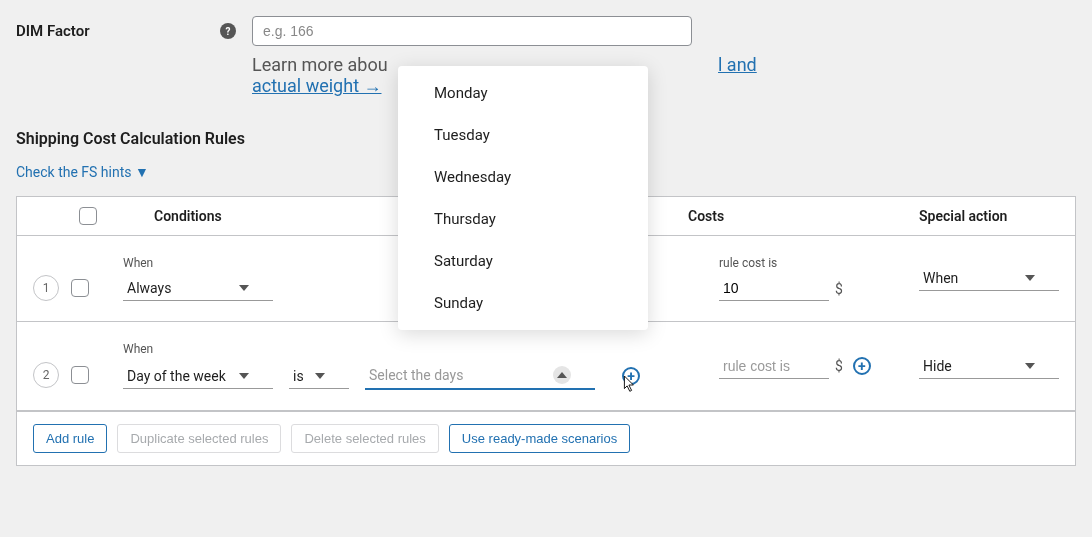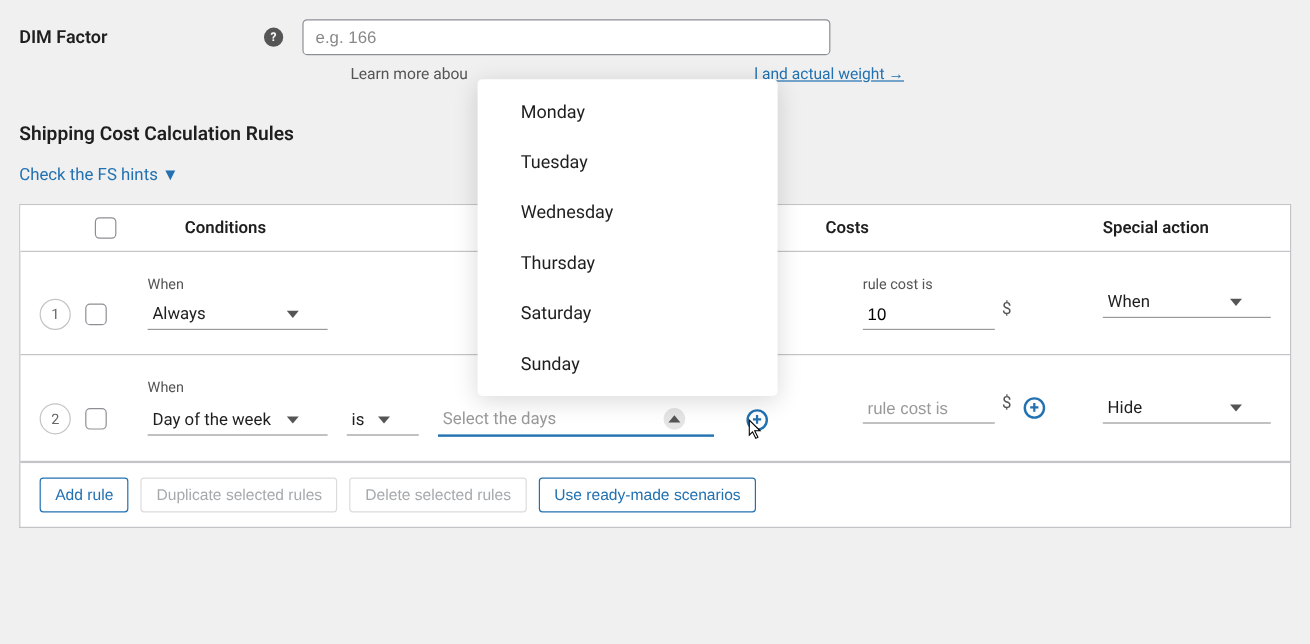--- a/index.html
+++ b/index.html
@@ -46,22 +46,21 @@
       padding: 6px 10px;
       border: 1px solid #8c8f94;
       border-radius: 4px;
       font-size: 14px;
       background: #fff;
     }
     .text-input::placeholder { color: #888; }
     .hint {
       margin-top: 8px;
       color: #555;
-      font-size: 13px;
-      margin-left: 40px;
+      font-size: 18px;
     }
     .link { color: #2271b1; text-decoration: underline; cursor: pointer; }
     .section-title {
       font-weight: 600;
       font-size: 16px;
       margin: 24px 0 16px 0;
     }
     .hints-link {
       color: #2271b1;
       cursor: pointer;
@@ -176,21 +175,21 @@
     }
     .placeholder { color: #999; }
     .cost-block {
       width: 200px;
       display: flex;
       flex-direction: column;
       gap: 6px;
     }
     .cost-input-row {
       display: flex;
-      align-items: flex-start;
+      align-items: center;
       gap: 6px;
     }
     .underline-input {
       border: none;
       border-bottom: 1px solid #999;
       background: transparent;
       padding: 4px;
       font-size: 14px;
       width: 110px;
       outline: none;

